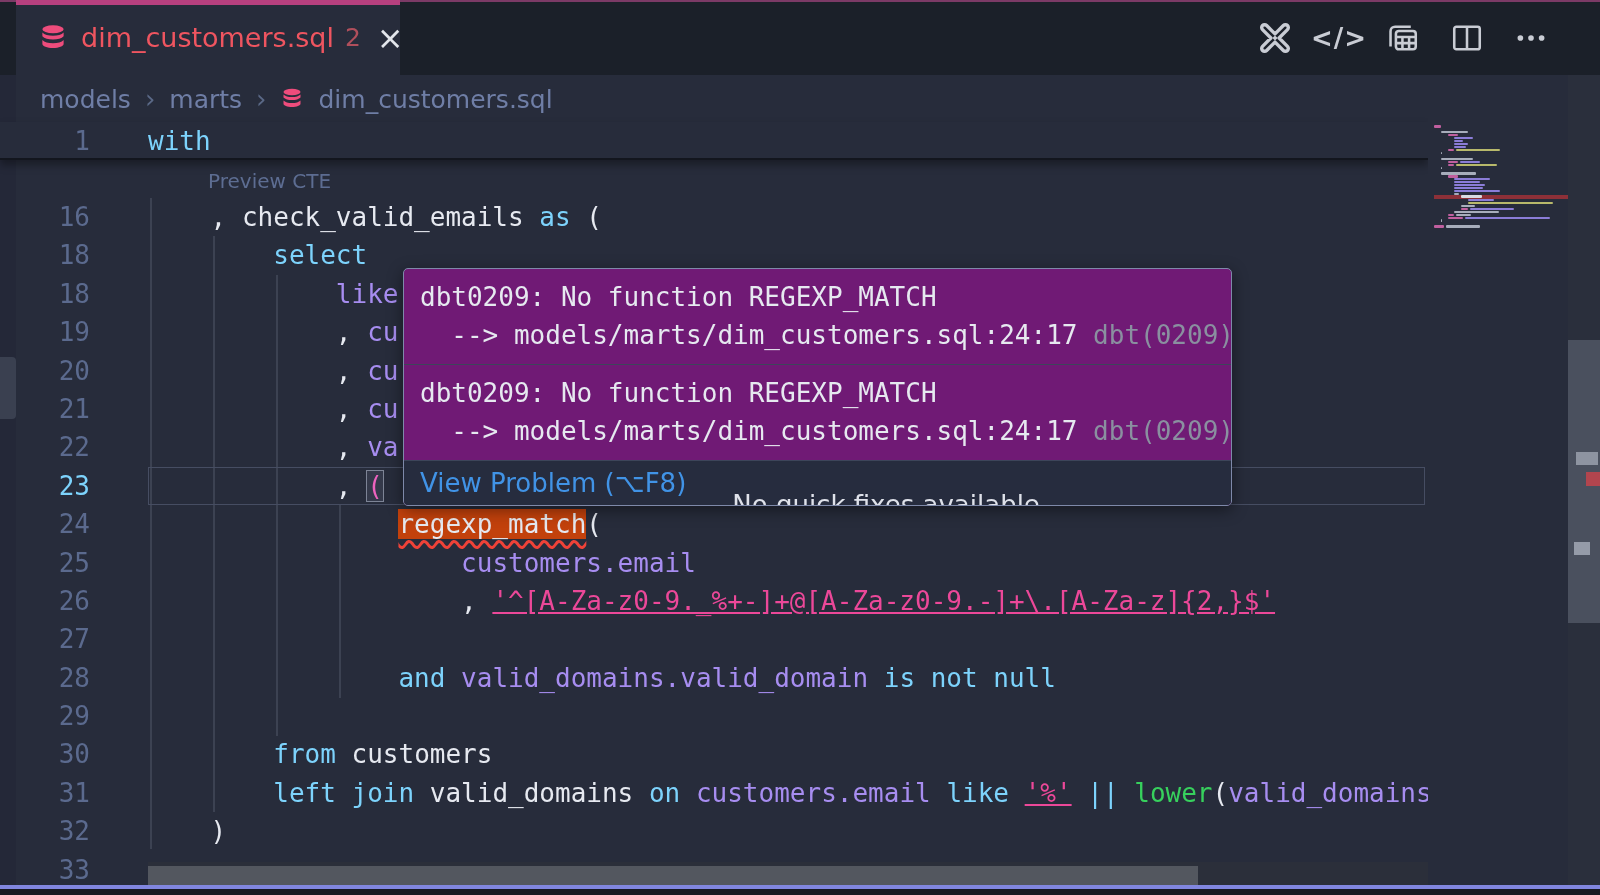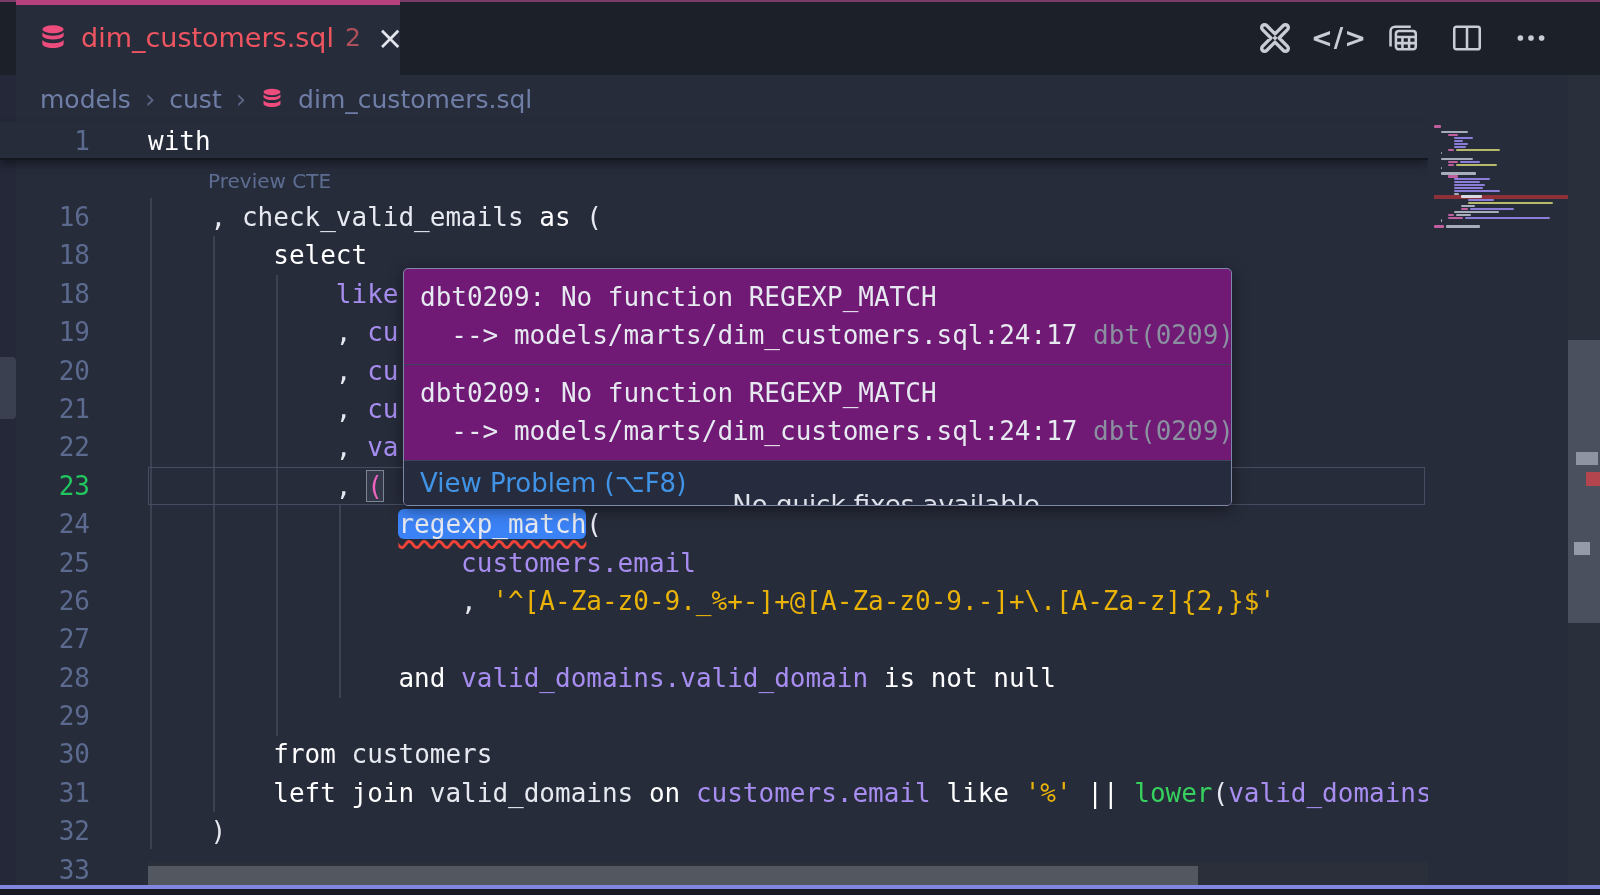--- a/index.html
+++ b/index.html
@@ -33,36 +33,36 @@
   #breadcrumb .dbicon { width:24px; height:24px; }
   
   #leftstrip { position:absolute; left:0; top:75px; width:16px; height:820px; background:#242838; }
   #activity-handle { position:absolute; left:0; top:357px; width:16px; height:62px; background:#3a4050; border-radius:0 4px 4px 0; }
   #lines { position:absolute; left:0; top:198px; width:1430px; z-index:1; }
   .line { position:relative; height:38.4px; }
   .lnum {
     position:absolute; left:0; top:0; width:90px; text-align:right;
     font-family:"DejaVu Sans Mono","Liberation Mono",monospace; font-size:26px; line-height:38.4px; color:#5b6a8e;
   }
-  .line.current .lnum { color:#22c55e; }
+  .line.current .lnum { color:#7dd3fc; }
   .ltext {
     position:absolute; left:148px; top:0; white-space:pre;
     font-family:"DejaVu Sans Mono","Liberation Mono",monospace; font-size:26px; line-height:38.4px; color:#e6e9f0;
   }
   .curbox { position:absolute; left:148px; top:0; width:1277px; height:38.4px; border:1px solid #464d62; }
-  .tok-kw  { color:#ffffff; }
+  .tok-kw  { color:#7dd3fc; }
   .tok-fg  { color:#e6e9f0; }
   .tok-col { color:#a78df0; }
-  .tok-str { color:#eab308; }
+  .tok-str { color:#ec4899;text-decoration:underline; }
   .tok-fn  { color:#37d15d; }
   .tok-cyn { color:#63c7e6; }
   .tok-brk { color:#ee63bf; outline:1px solid #7d8496; background:rgba(125,135,160,.15); }
   .tok-err {
-    background:#3b82f6;
-    text-decoration:underline wavy #ef4238 2.5px; text-underline-offset:7px;border-radius:6px;
+    background:#c2410c;
+    text-decoration:underline wavy #ef4238 2.5px; text-underline-offset:7px;
   }
   .indent-guide { position:absolute; width:1.5px; background:#3c4252; z-index:0; }
   #guide1 { left:150px; top:198px; height:651px; }
   #guide2 { left:213px; top:236px; height:576px; }
   #guide3 { left:276px; top:275px; height:461px; }
   #guide4 { left:339px; top:505px; height:193px; }
   #codelens { position:absolute; left:208px; top:169px; font-size:20px; color:#5d6d92; z-index:2; cursor:pointer; }
   #sticky {
     position:absolute; left:0; top:122px; width:1428px; height:38.4px; background:#272c3b; z-index:5;
     border-bottom:2px solid #13161e; box-shadow:0 5px 8px rgba(0,0,0,.35);
@@ -149,21 +149,21 @@
         </svg>
       </span>
     </div>
   </div>
   <div id="topline"></div>
   <div id="tab-accent"></div>
 
   <div id="breadcrumb">
     <span>models</span>
     <span class="bc-sep">›</span>
-    <span>cust</span>
+    <span>marts</span>
     <span class="bc-sep">›</span>
     <svg class="dbicon" viewBox="0 0 24 24" fill="#ee4c7c">
       <ellipse cx="12" cy="5" rx="8.5" ry="3.2"></ellipse>
       <path d="M3.5 7.5 c1.6 1.7 4.7 2.6 8.5 2.6 s6.9 -0.9 8.5 -2.6 v3 c-1.6 1.7 -4.7 2.6 -8.5 2.6 s-6.9 -0.9 -8.5 -2.6 z"></path>
       <path d="M3.5 13.5 c1.6 1.7 4.7 2.6 8.5 2.6 s6.9 -0.9 8.5 -2.6 v3.3 c0 1.8 -3.8 3.2 -8.5 3.2 s-8.5 -1.4 -8.5 -3.2 z"></path>
     </svg>
     <span>dim_customers.sql</span>
   </div>
 
   <div id="leftstrip"></div>

